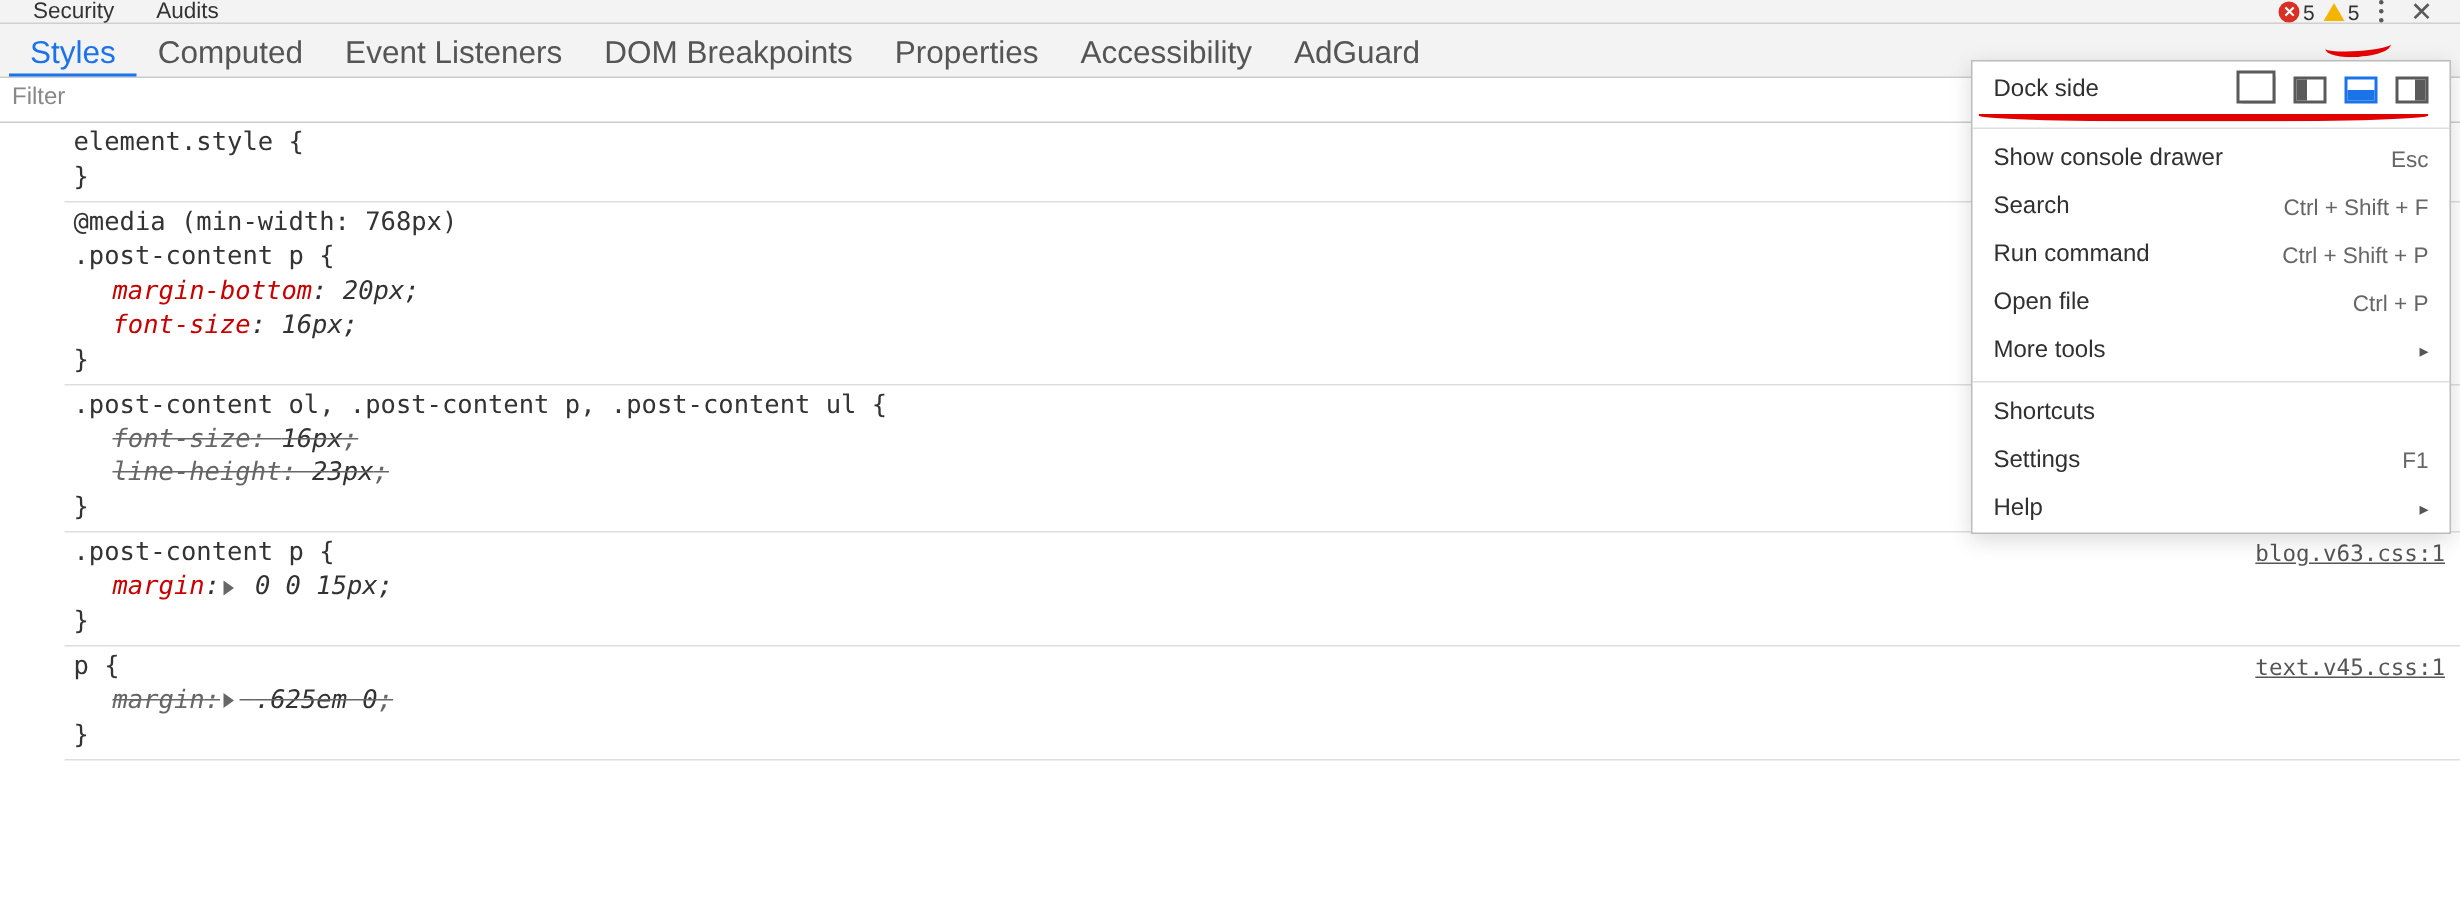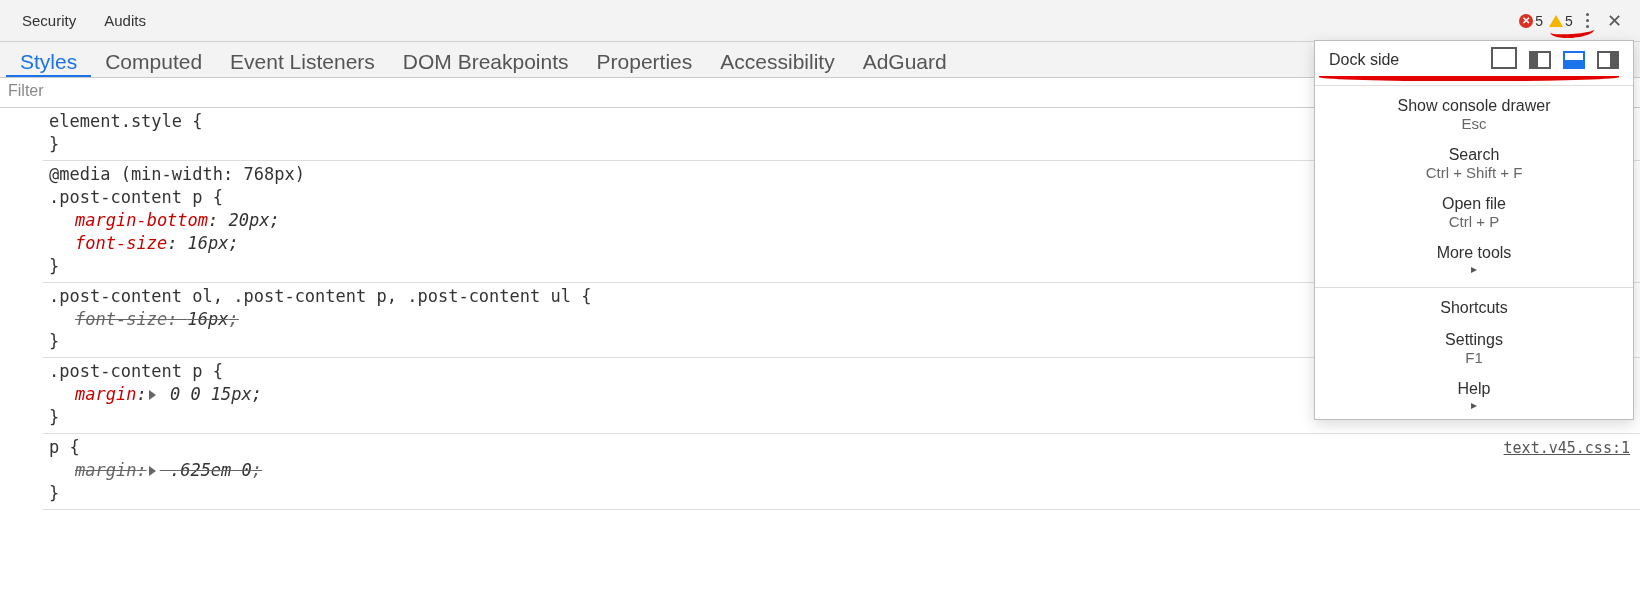--- a/index.html
+++ b/index.html
@@ -9,21 +9,21 @@
     font-family: "Segoe UI", Arial, sans-serif;
     font-size: 15px;
     color: #303030;
     background: #ffffff;
     overflow: hidden;
   }
   .mono { font-family: Consolas, Menlo, monospace; margin-left: 43px; }
 
   
   .top-tabs {
-    height: 42px;
+    height: 16px;
     background: #f3f3f3;
     border-bottom: 1px solid #d0d0d0;
     display: flex;
     align-items: center;
     padding: 0 8px;
   }
   .top-tabs .tab {
     padding: 2px 14px;
     font-size: 15px;
     color: #333;
@@ -133,21 +133,20 @@
     border:1px solid #bcbcbc;
     box-shadow: 0 4px 14px rgba(0,0,0,0.15);
     z-index: 50;
     font-size: 16px;
   }
   .menu .row{
     display:flex; align-items:center;
     padding: 7px 14px;
     color:#303030;
     justify-content: space-between;
-    flex-direction: column;
   }
   .menu .row .rlabel{ }
   .menu .row .shortcut{ color:#666; font-size:15px;}
   .menu hr{ border:none; border-top:1px solid #ddd; margin:4px 0;}
   .dock-row{ display:flex; align-items:center; padding:10px 14px 12px; gap: 16px;}
   .dock-row .dlabel{ flex:0 0 auto; margin-right:auto;}
   .dock-icons{ margin-left:auto; display:flex; gap:12px;}
   .dock-btn{
     width:22px;height:18px;border:2px solid #5a5a5a;
     display:inline-block;position:relative;
@@ -226,20 +225,21 @@
     <div class="rule">
       <div class="sel">@media (min-width: 768px)</div>
       <div class="sel">.post-content p {</div>
       <div class="decl"><span class="prop">margin-bottom</span>: <span class="val">20px</span>;</div>
       <div class="decl"><span class="prop">font-size</span>: <span class="val">16px</span>;</div>
       <div class="brace">}</div>
     </div>
     <div class="rule">
       <div class="sel">.post-content ol, .post-content p, .post-content ul {</div>
       <div class="decl strike"><span class="prop">font-size</span>: <span class="val">16px</span>;</div>
+      <div class="decl strike"><span class="prop">line-height</span>: <span class="val">23px</span>;</div>
       <div class="brace">}</div>
     </div>
     <div class="rule">
       <span class="src">blog.v63.css:1</span>
       <div class="sel">.post-content p {</div>
       <div class="decl"><span class="prop">margin</span>:<span class="tri"></span> <span class="val">0 0 15px</span>;</div>
       <div class="brace">}</div>
     </div>
     <div class="rule">
       <span class="src">text.v45.css:1</span>
@@ -264,20 +264,24 @@
   <div id="menu-items">
       <div class="row">
         <span class="rlabel">Show console drawer</span>
         <span class="shortcut">Esc</span>
       </div>
       <div class="row">
         <span class="rlabel">Search</span>
         <span class="shortcut">Ctrl + Shift + F</span>
       </div>
       <div class="row">
+        <span class="rlabel">Run command</span>
+        <span class="shortcut">Ctrl + Shift + P</span>
+      </div>
+      <div class="row">
         <span class="rlabel">Open file</span>
         <span class="shortcut">Ctrl + P</span>
       </div>
       <div class="row">
         <span class="rlabel">More tools</span>
         <span class="chev">▸</span>
       </div>
     </div>
   <hr>
   <div id="menu-items2">

